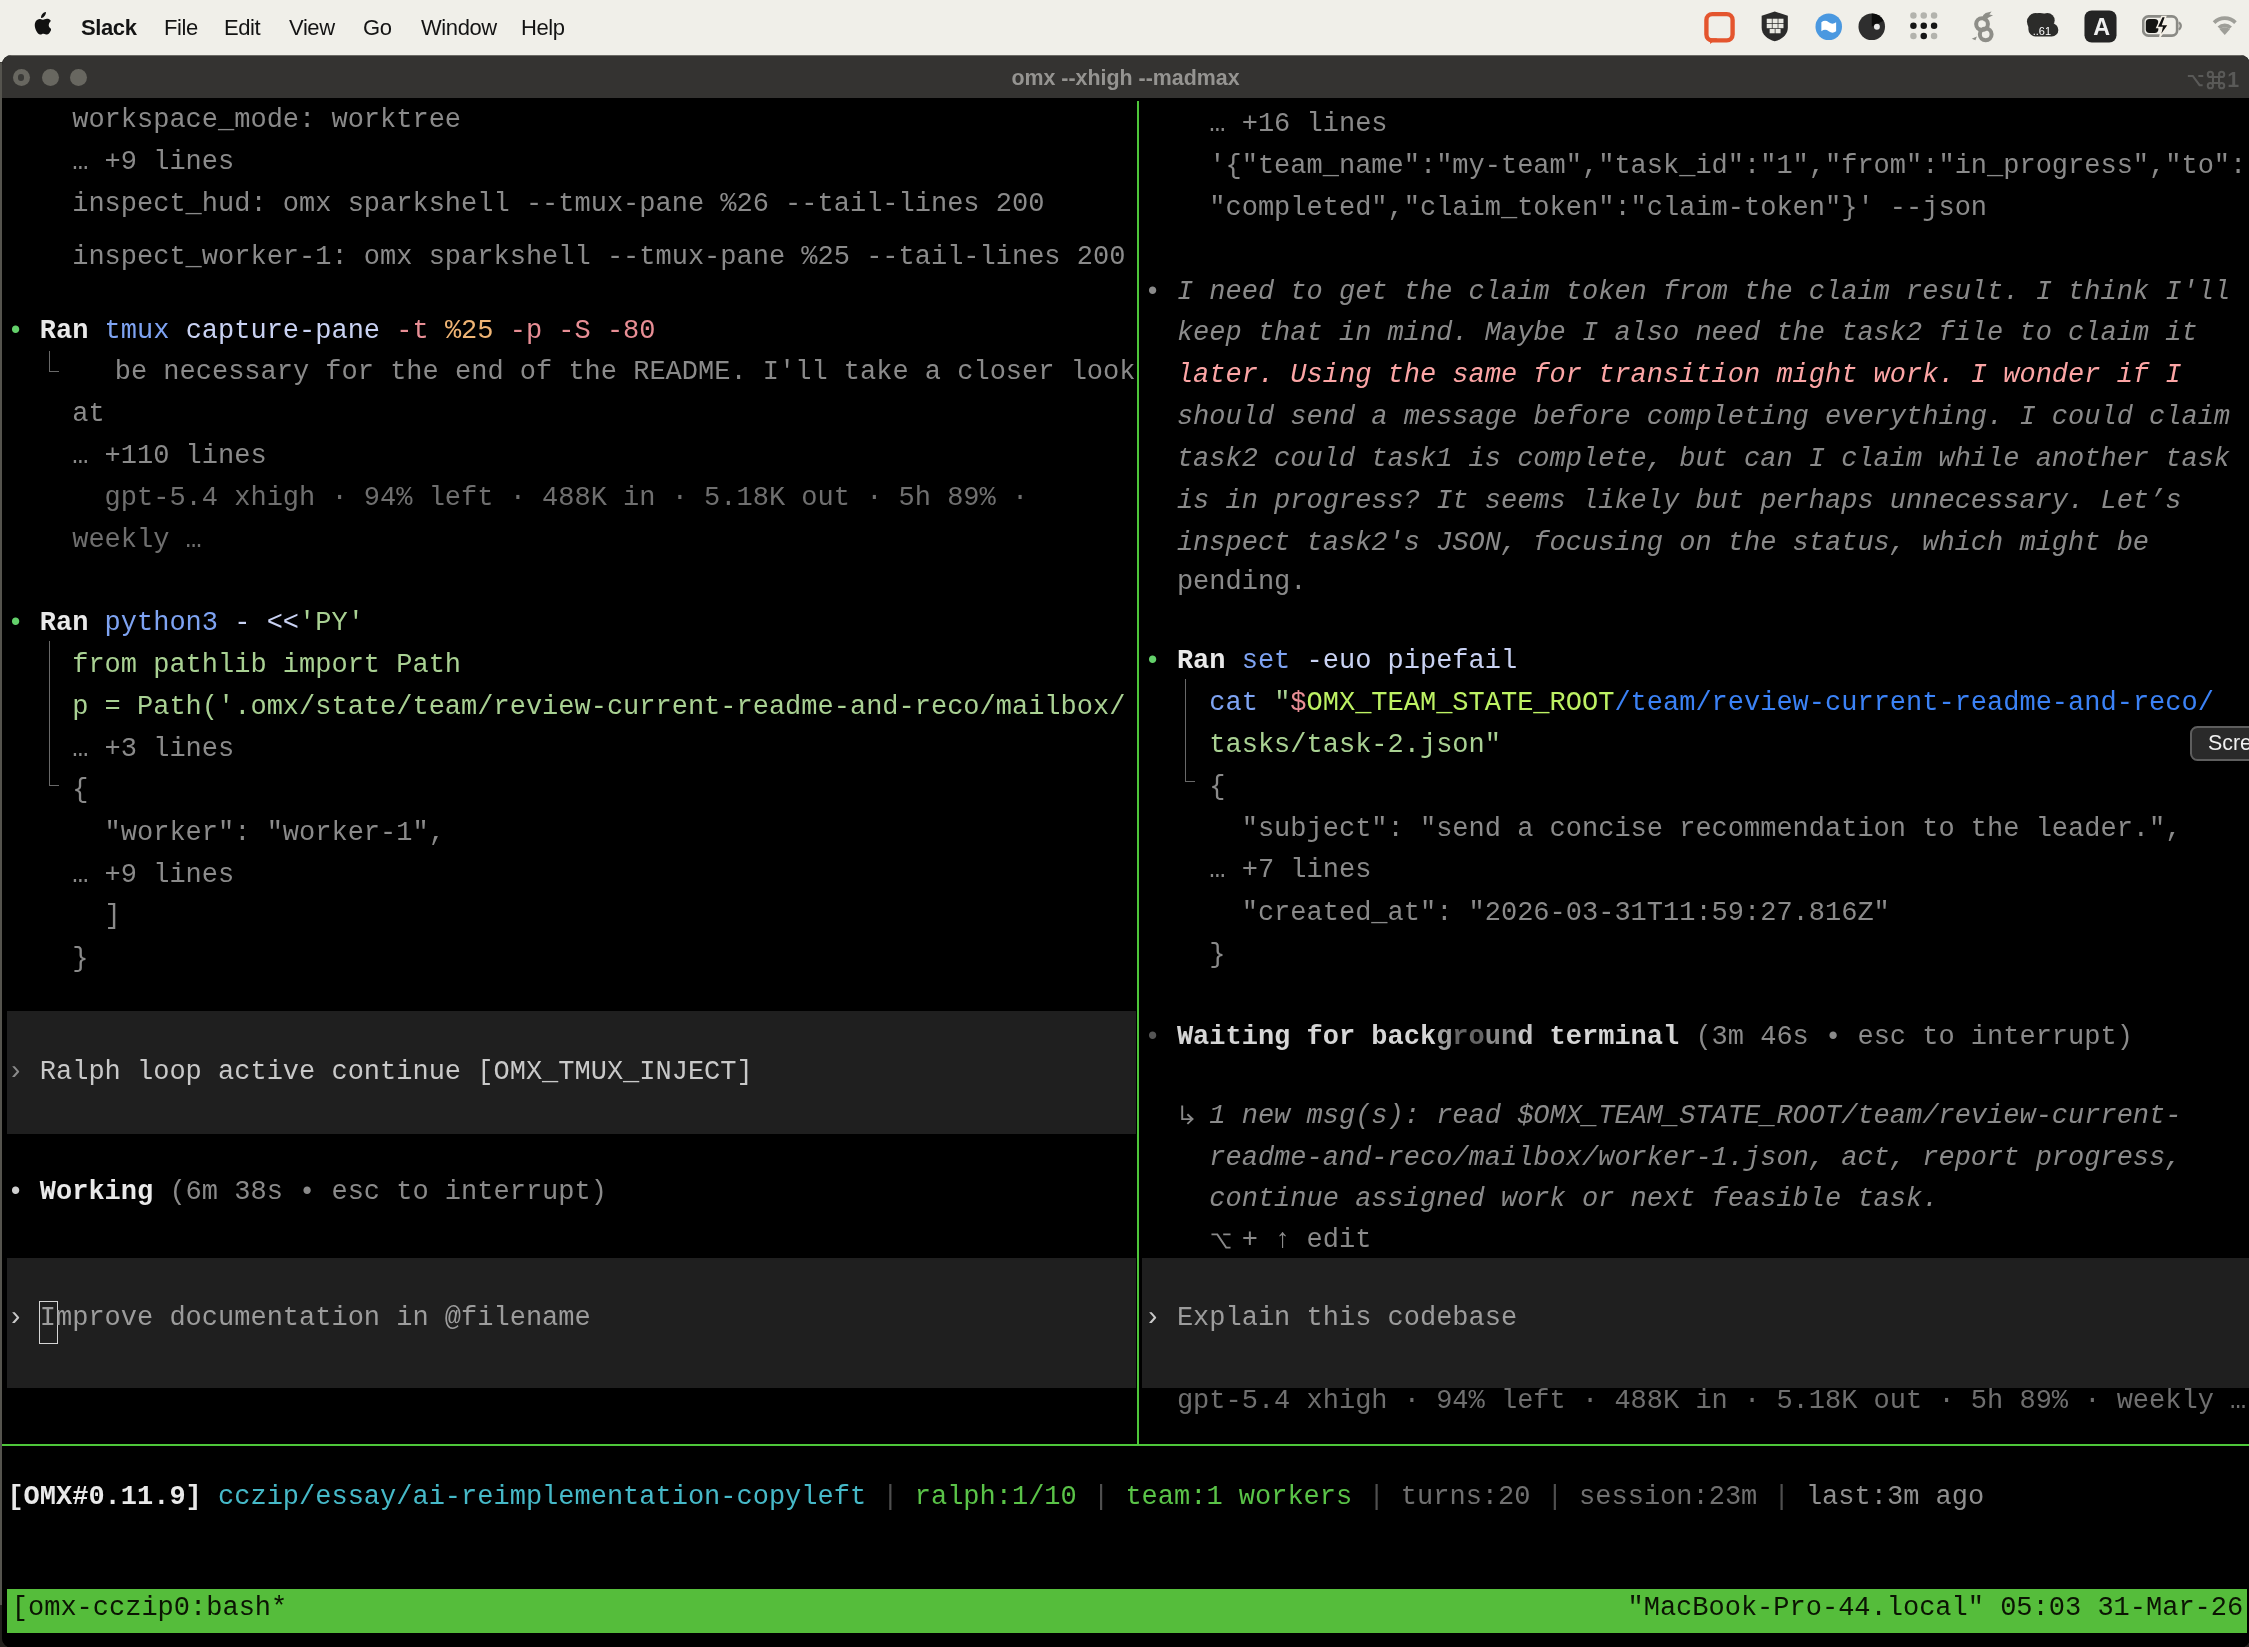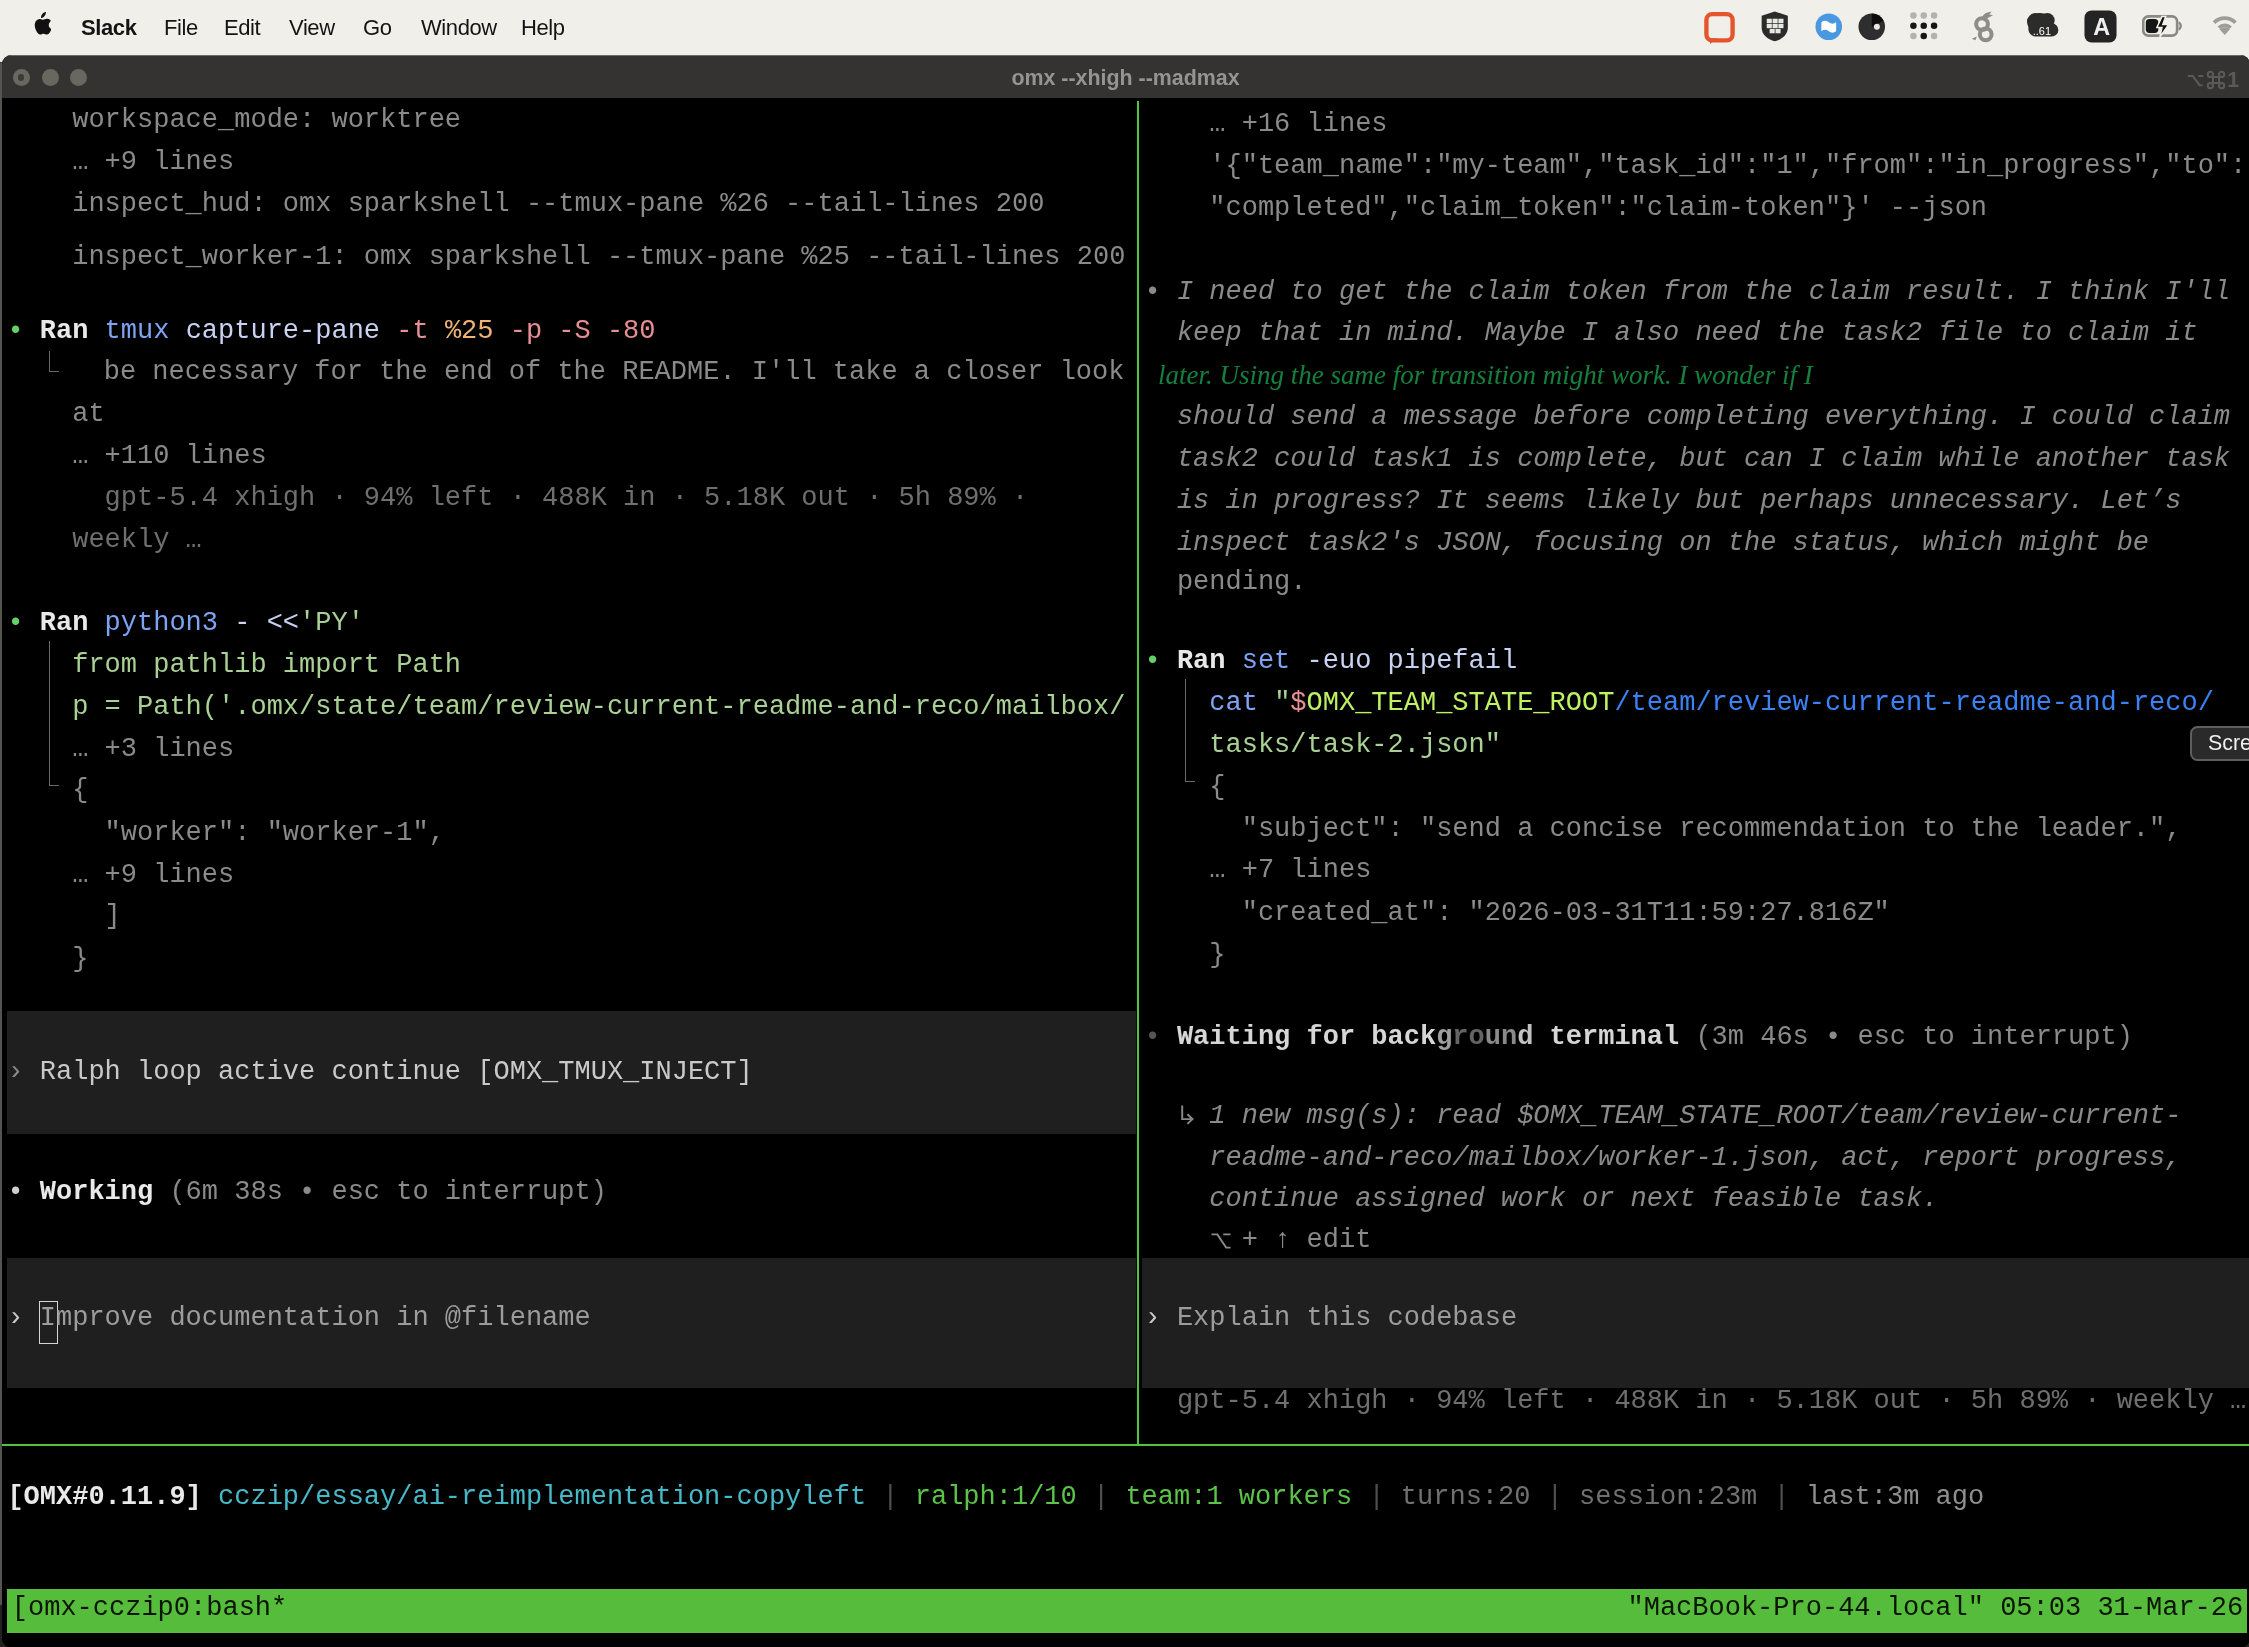--- a/index.html
+++ b/index.html
@@ -140,21 +140,21 @@
   <svg style="position:absolute;left:1208px;top:1131px" width="22" height="22" viewBox="0 0 30 30">
         <path d="M2 6 h8 l12 18 h6 M18 6 h10" fill="none" stroke="#8a8a8a" stroke-width="2.6"></path>
       </svg>
 
   <div style="position:absolute;left:37px;top:1202px;width:19px;height:43px;border:1.8px solid #d5d5d5"></div>
   <div class="t" style="left:5.9px;top:0.7px"><span style="color:#8a8a8a;">    workspace_mode: worktree</span></div>
   <div class="t" style="left:5.9px;top:43px"><span style="color:#8a8a8a;">    … +9 lines</span></div>
   <div class="t" style="left:5.9px;top:85px"><span style="color:#8a8a8a;">    inspect_hud: omx sparkshell --tmux-pane %26 --tail-lines 200</span></div>
   <div class="t" style="left:5.9px;top:138px"><span style="color:#8a8a8a;">    inspect_worker-1: omx sparkshell --tmux-pane %25 --tail-lines 200</span></div>
   <div class="t" style="left:5.9px;top:212px"><span style="color:#63d06a;">•</span> <span style="color:#e9e9e9;font-weight:bold;">Ran</span> <span style="color:#7ea3f2;">tmux</span> <span style="color:#c9d2f3;">capture-pane</span> <span style="color:#e88e95;">-t</span> <span style="color:#efb474;">%25</span> <span style="color:#e88e95;">-p</span> <span style="color:#e88e95;">-S</span> <span style="color:#e88e95;">-80</span></div>
-  <div class="t" style="left:5px;top:253px"><span style="color:#8a8a8a;">      be necessary for the end of the README. I'll take a closer look</span></div>
+  <div class="t" style="left:16px;top:253px"><span style="color:#8a8a8a;">      be necessary for the end of the README. I'll take a closer look</span></div>
   <div class="t" style="left:5.9px;top:295px"><span style="color:#8a8a8a;">    at</span></div>
   <div class="t" style="left:5.9px;top:337px"><span style="color:#8a8a8a;">    … +110 lines</span></div>
   <div class="t" style="left:5.9px;top:379px"><span style="color:#6f6f6f;">      gpt-5.4 xhigh · 94% left · 488K in · 5.18K out · 5h 89% ·</span></div>
   <div class="t" style="left:5.9px;top:421px"><span style="color:#6f6f6f;">    weekly …</span></div>
   <div class="t" style="left:5.9px;top:504px"><span style="color:#63d06a;">•</span> <span style="color:#e9e9e9;font-weight:bold;">Ran</span> <span style="color:#7ea3f2;">python3</span> <span style="color:#c9d2f3;">- &lt;&lt;</span><span style="color:#a9d193;">'PY'</span></div>
   <div class="t" style="left:5.9px;top:546px"><span style="color:#a9d193;">    from pathlib import Path</span></div>
   <div class="t" style="left:5.9px;top:588px"><span style="color:#a9d193;">    p = Path('.omx/state/team/review-current-readme-and-reco/mailbox/</span></div>
   <div class="t" style="left:5.9px;top:630px"><span style="color:#8a8a8a;">    … +3 lines</span></div>
   <div class="t" style="left:5.9px;top:671px"><span style="color:#8a8a8a;">    {</span></div>
   <div class="t" style="left:5.9px;top:714px"><span style="color:#8a8a8a;">      "worker": "worker-1",</span></div>
@@ -162,21 +162,21 @@
   <div class="t" style="left:5.9px;top:797px"><span style="color:#8a8a8a;">      ]</span></div>
   <div class="t" style="left:5.9px;top:840px"><span style="color:#8a8a8a;">    }</span></div>
   <div class="t" style="left:5.9px;top:953px"><span style="color:#8a8a8a;">›</span> <span style="color:#c9c9c9;">Ralph loop active continue [OMX_TMUX_INJECT]</span></div>
   <div class="t" style="left:5.9px;top:1073px"><span style="color:#cfcfcf;">•</span> <span style="color:#e9e9e9;font-weight:bold;">Working</span> <span style="color:#8a8a8a;">(6m 38s • esc to interrupt)</span></div>
   <div class="t" style="left:5.9px;top:1199px"><span style="color:#c9c9c9;">›</span> <span style="color:#9c9c9c;">Improve documentation in @filename</span></div>
   <div class="t" style="left:1143px;top:5.2px"><span style="color:#8a8a8a;">    … +16 lines</span></div>
   <div class="t" style="left:1143px;top:47px"><span style="color:#8a8a8a;">    '{"team_name":"my-team","task_id":"1","from":"in_progress","to":</span></div>
   <div class="t" style="left:1143px;top:89px"><span style="color:#8a8a8a;">    "completed","claim_token":"claim-token"}' --json</span></div>
   <div class="t" style="left:1143px;top:173px"><span style="color:#8a8a8a;">•</span> <span style="color:#8a8a8a;font-style:italic;">I need to get the claim token from the claim result. I think I'll</span></div>
   <div class="t" style="left:1143px;top:214px"><span style="color:#8a8a8a;font-style:italic;">  keep that in mind. Maybe I also need the task2 file to claim it</span></div>
-  <div class="t" style="left:1143px;top:256px"><span style="color:#15803d;font-style:italic;font-family:Liberation Serif, serif;">  later. Using the same for transition might work. I wonder if I</span></div>
+  <div class="t" style="left:1143px;top:256px"><span style="color:#fca5a5;font-style:italic;">  later. Using the same for transition might work. I wonder if I</span></div>
   <div class="t" style="left:1143px;top:298px"><span style="color:#8a8a8a;font-style:italic;">  should send a message before completing everything. I could claim</span></div>
   <div class="t" style="left:1143px;top:340px"><span style="color:#8a8a8a;font-style:italic;">  task2 could task1 is complete, but can I claim while another task</span></div>
   <div class="t" style="left:1143px;top:382px"><span style="color:#8a8a8a;font-style:italic;">  is in progress? It seems likely but perhaps unnecessary. Let’s</span></div>
   <div class="t" style="left:1143px;top:424px"><span style="color:#8a8a8a;font-style:italic;">  inspect task2's JSON, focusing on the status, which might be</span></div>
   <div class="t" style="left:1143px;top:463px"><span style="color:#8a8a8a;">  pending.</span></div>
   <div class="t" style="left:1143px;top:542px"><span style="color:#63d06a;">•</span> <span style="color:#e9e9e9;font-weight:bold;">Ran</span> <span style="color:#7ea3f2;">set</span> <span style="color:#c9d2f3;">-euo pipefail</span></div>
   <div class="t" style="left:1143px;top:584px">    <span style="color:#7ea3f2;">cat</span> <span style="color:#a9d193;">"</span><span style="color:#e88e95;">$</span><span style="color:#bef264;margin-top:20px;">OMX_TEAM_STATE_ROOT</span><span style="color:#3b82f6;">/team/review-current-readme-and-reco/</span></div>
   <div class="t" style="left:1143px;top:626px"><span style="color:#a9d193;">    tasks/task-2.json"</span></div>
   <div class="t" style="left:1143px;top:668px"><span style="color:#8a8a8a;">    {</span></div>
   <div class="t" style="left:1143px;top:710px"><span style="color:#8a8a8a;">      "subject": "send a concise recommendation to the leader.",</span></div>

